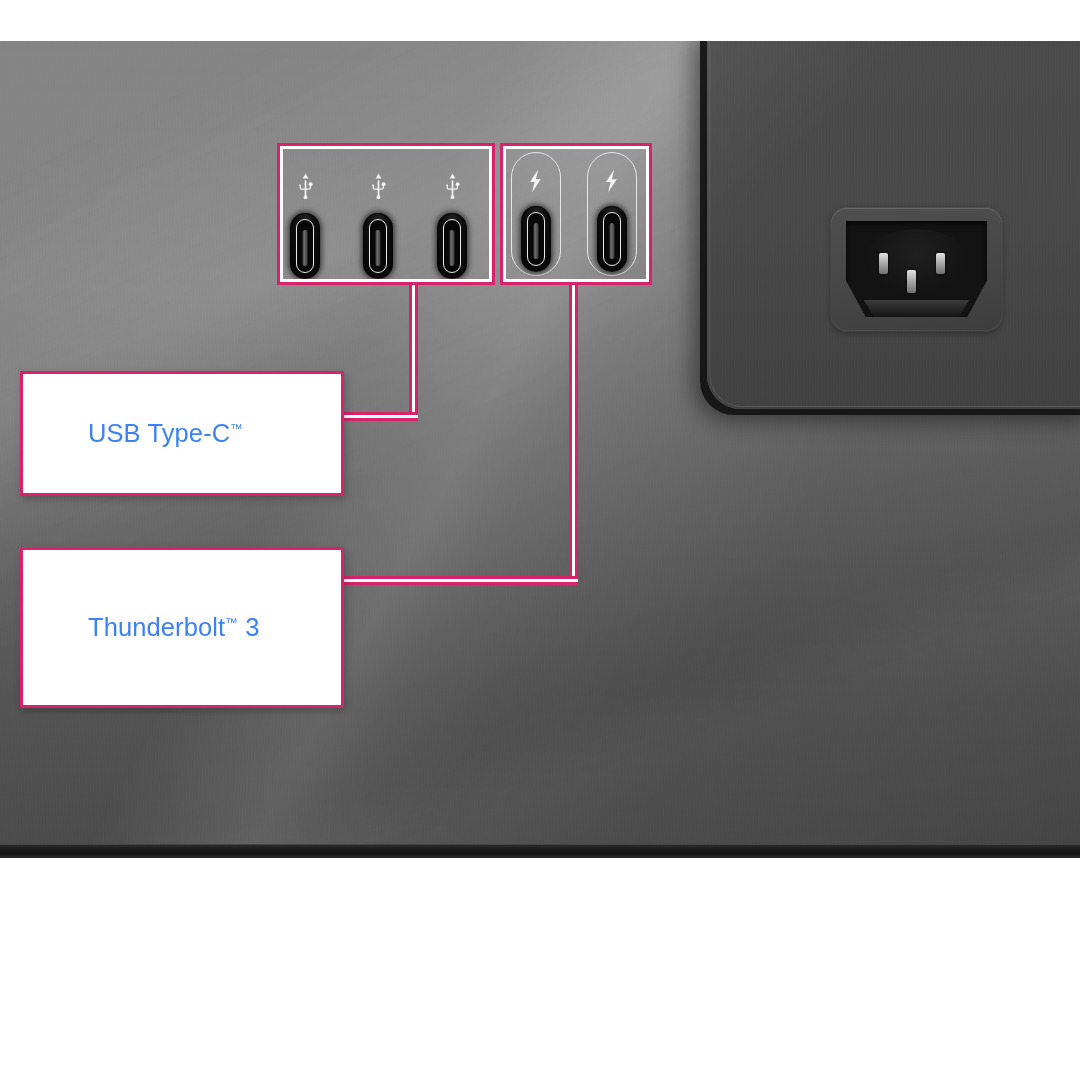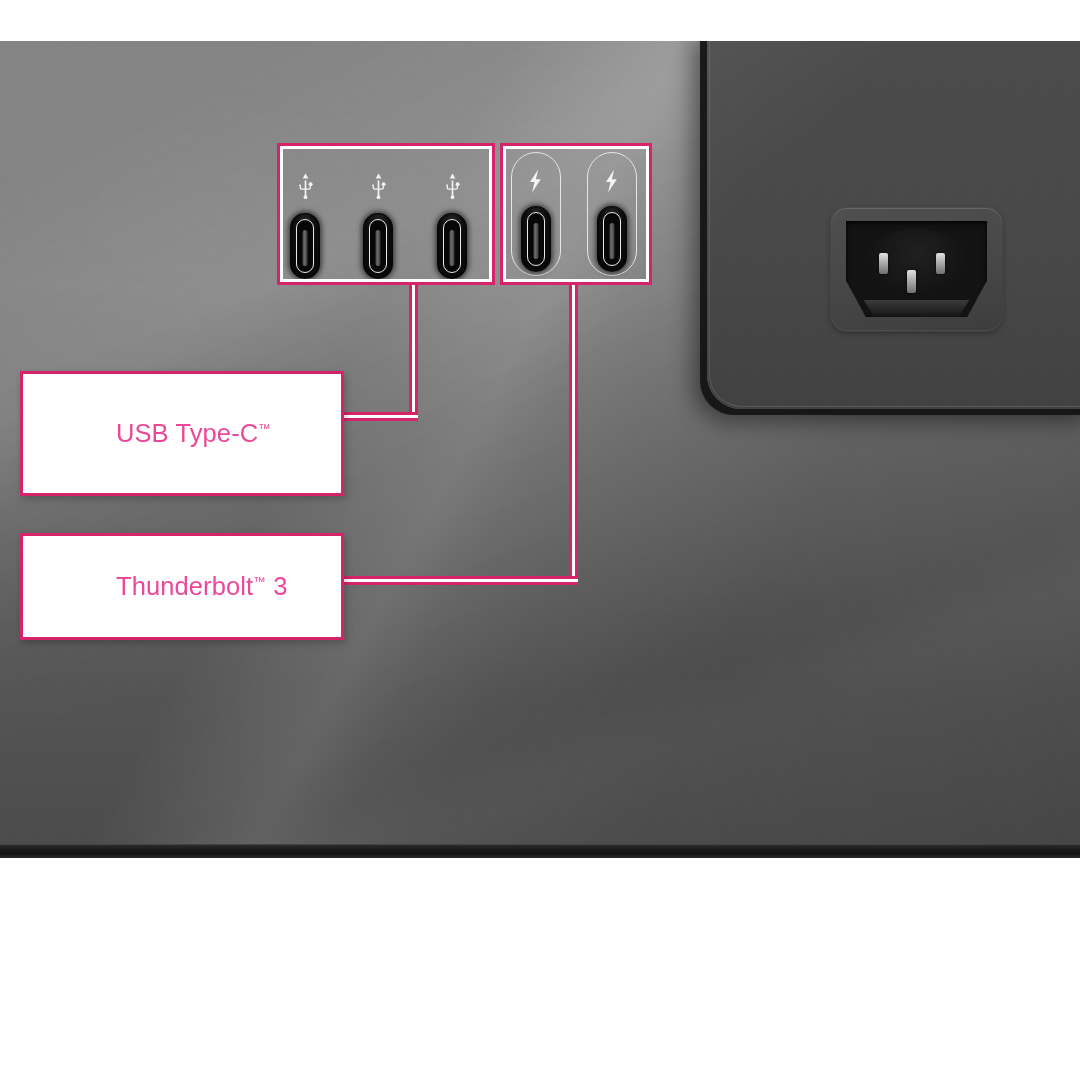--- a/index.html
+++ b/index.html
@@ -309,24 +309,24 @@
   .callout {
     position: absolute;
     box-sizing: border-box;
     background: #ffffff;
     border: 3px solid var(--accent);
     display: flex;
     align-items: center;
     box-shadow: 2px 3px 7px rgba(0,0,0,0.22);
   }
   .callout-text {
-    padding-left: 93px;
+    padding-left: 65px;
     font-size: 25.5px;
     font-weight: 400;
-    color: #ec4899;
+    color: #3b82f6;
     letter-spacing: 0.1px;
     white-space: nowrap;
     font-family: "Liberation Sans", sans-serif;
   }
   .callout-text sup {
     font-size: 0.5em;
     vertical-align: super;
     letter-spacing: 0;
   }
 </style>
@@ -449,20 +449,20 @@
     <div class="lead lead-v" style="left:569px; top:285px; height:300px;"></div>
     <div class="lead lead-h" style="left:340px; top:576px; width:238px;"></div>
     <div class="lead-join" style="left:572px; top:579px; width:6px; height:3px;"></div>
 
     <div class="callout" style="left:20px; top:371px; width:324px; height:125px;">
       <div class="callout-text">
         <span>USB Type-C</span><sup>™</sup><span></span>
       </div>
     </div>
 
-    <div class="callout" style="left:20px; top:533px; width:324px; height:107px;">
+    <div class="callout" style="left:20px; top:547px; width:324px; height:161px;">
       <div class="callout-text">
         <span>Thunderbolt</span><sup>™</sup><span> 3</span>
       </div>
     </div>
 
   </div>
 </div>
 
 </body></html>

